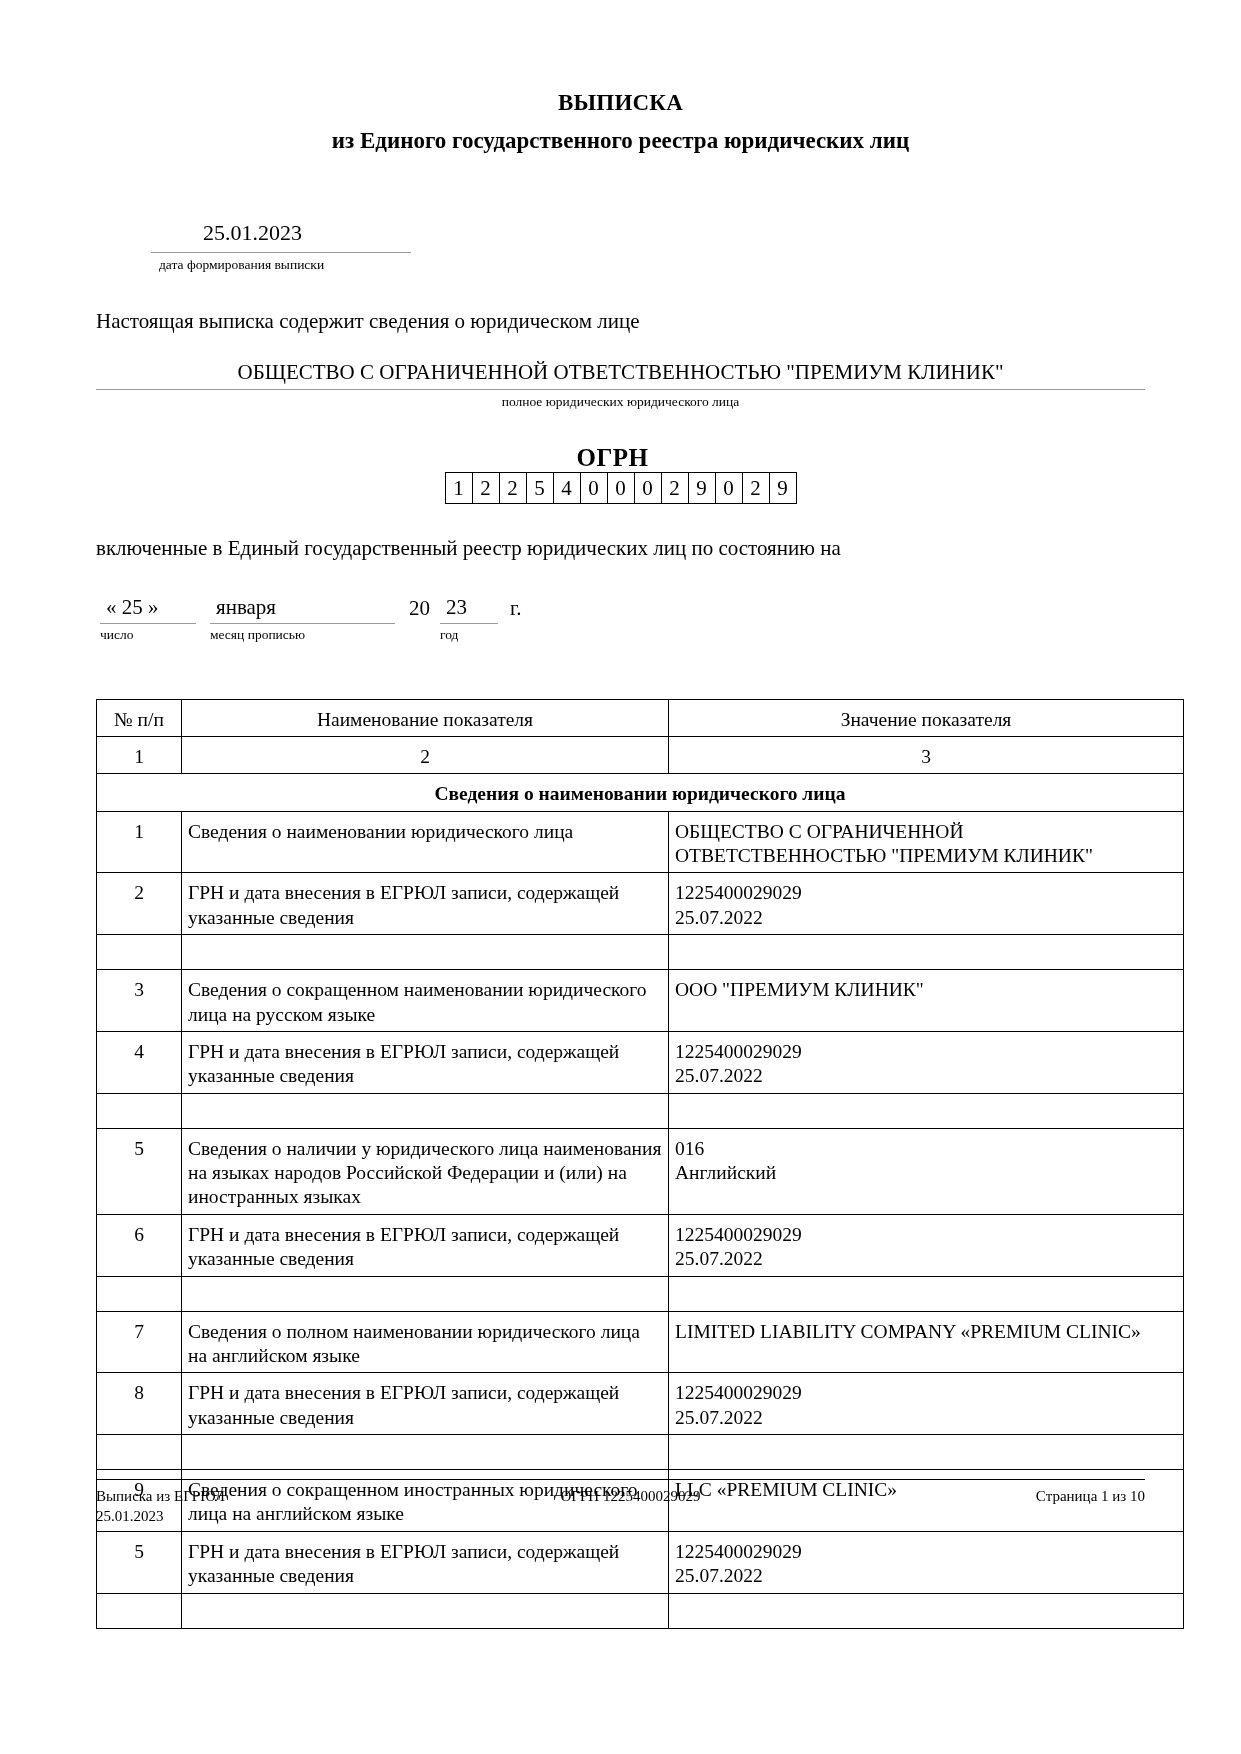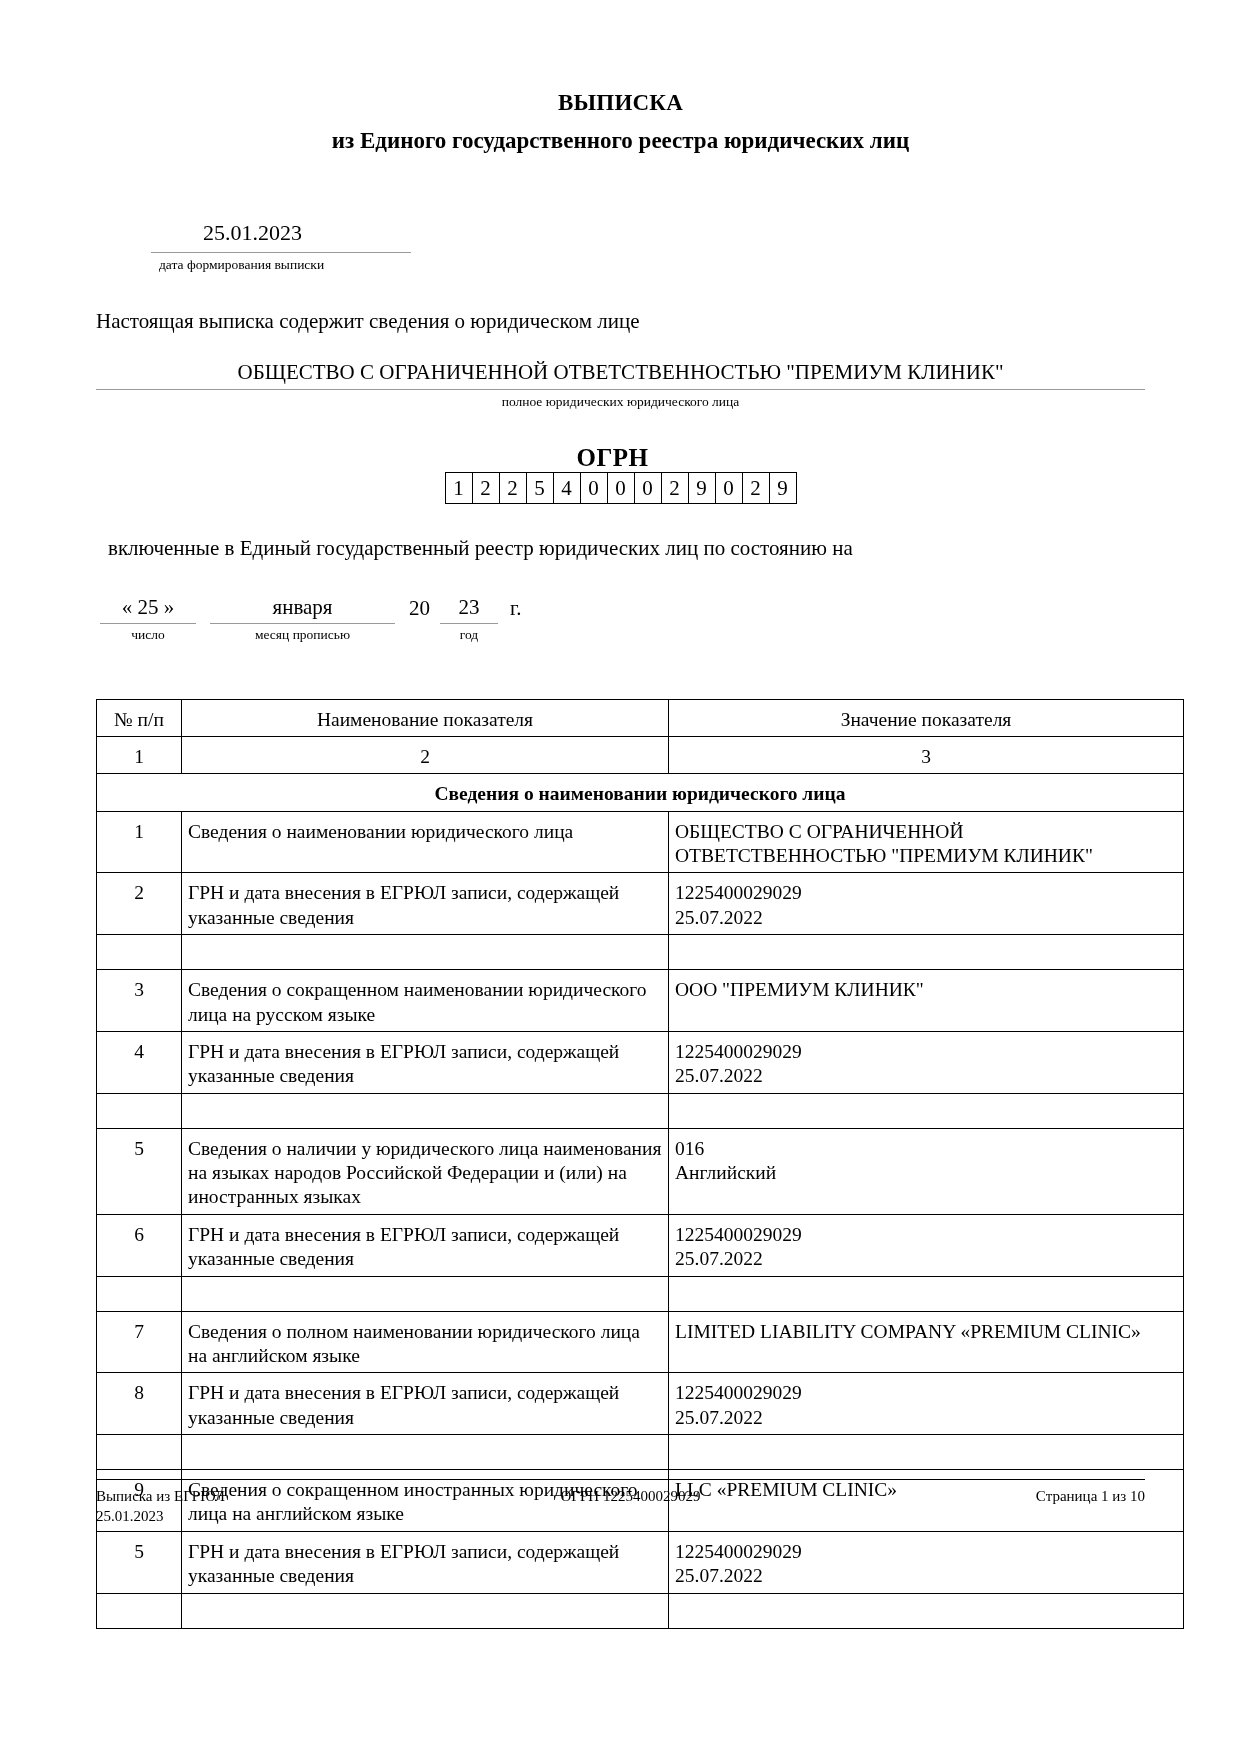--- a/index.html
+++ b/index.html
@@ -105,31 +105,30 @@
     border-right: 1px solid #000;
     font-size: 21px;
     text-align: center;
     line-height: 30px;
   }
   .ogrn-boxes .cell:last-child { border-right: none; }
 
   .included-text {
     font-size: 21px;
     margin-top: 32px;
-    margin-left: 12px;
   }
 
   
   .state-date {
     margin-top: 34px;
     display: flex;
     align-items: flex-end;
     padding-left: 4px;
   }
-  .sd-group { text-align: center; }
+  .sd-group { text-align: left; }
   .sd-val {
     font-size: 21px;
     padding: 0 6px 3px 6px;
     white-space: nowrap;
   }
   .sd-cap {
     font-size: 13.5px;
     padding-top: 3px;
   }
   .sd-day { width: 96px; }

